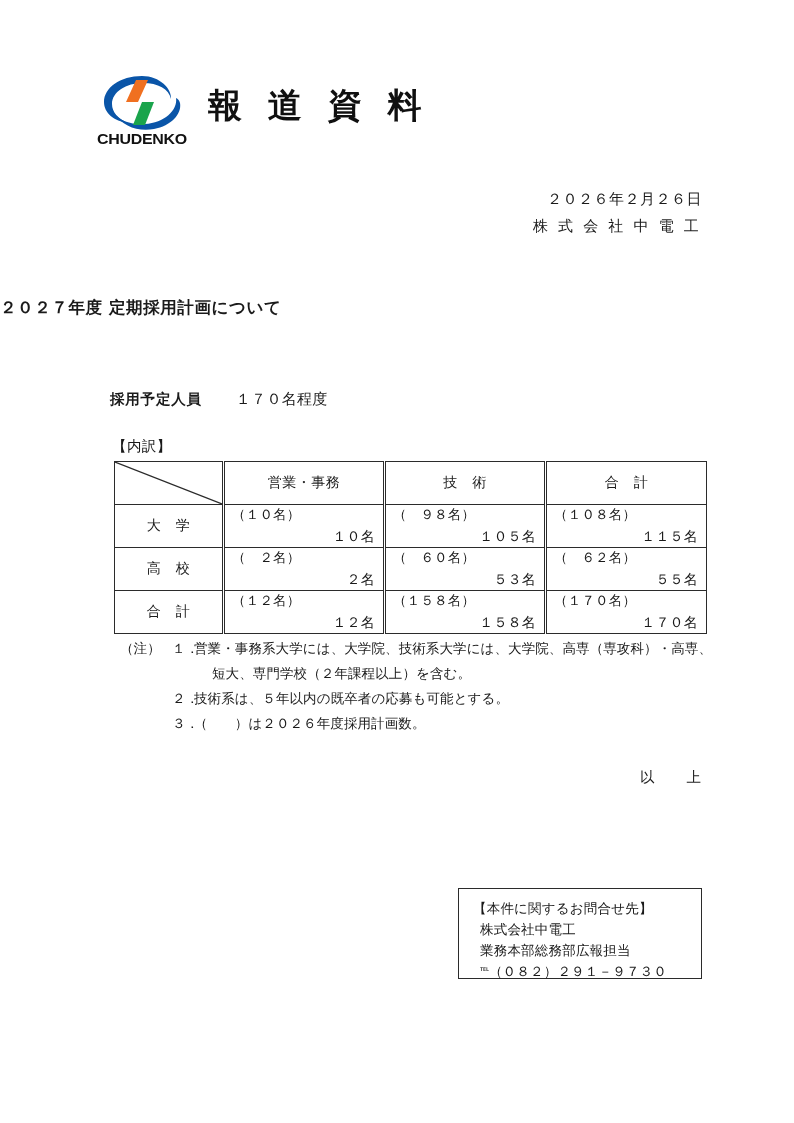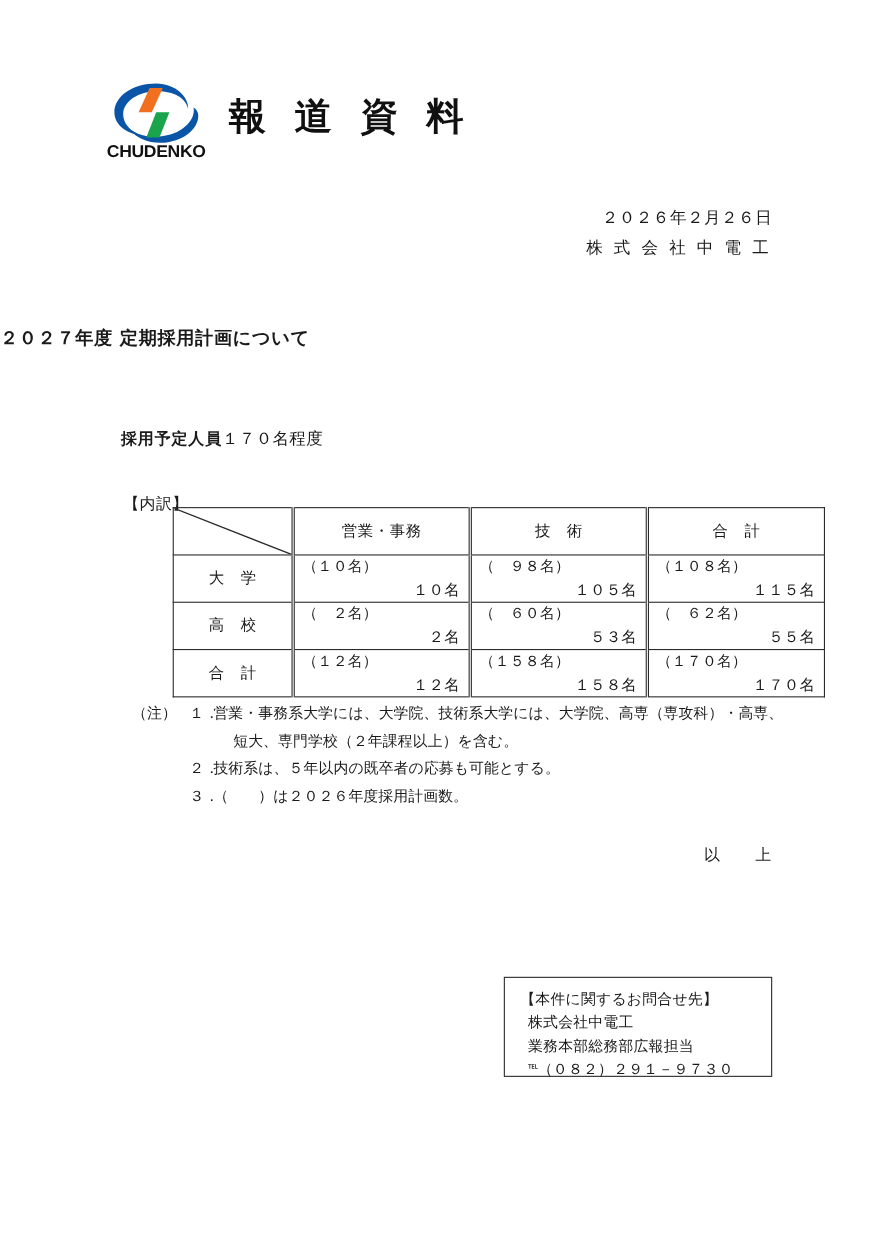--- a/index.html
+++ b/index.html
@@ -95,47 +95,46 @@
     display: flex;
     align-items: baseline;
   }
   .plan-label {
     font-family: Liberation Mono, monospace;
     font-weight: 700;
     font-size: 14.5px;
     letter-spacing: 0.8px;
   }
   .plan-value {
+    margin-left: 34px;
     font-size: 15px;
     letter-spacing: 0.3px;
   }
 
   
   .breakdown-heading {
     position: absolute;
     left: 112px;
     top: 437px;
     font-size: 14.5px;
     letter-spacing: 0.4px;
-    margin-top: 12px;
   }
 
   
   .table-wrap {
     position: absolute;
     left: 114px;
     top: 461px;
     width: 592px;
   }
   table.breakdown {
     border-collapse: collapse;
     width: 592px;
     table-layout: fixed;
     font-size: 14px;
-    margin-left: 43px;
   }
   table.breakdown col.c-label { width: 109px; }
   table.breakdown col.c-data  { width: 161px; }
   table.breakdown td {
     border: 1px solid #2b2b2b;
     border-right-width: 3px;
     border-right-style: double;
     padding: 0;
     height: 42px;
     vertical-align: middle;

